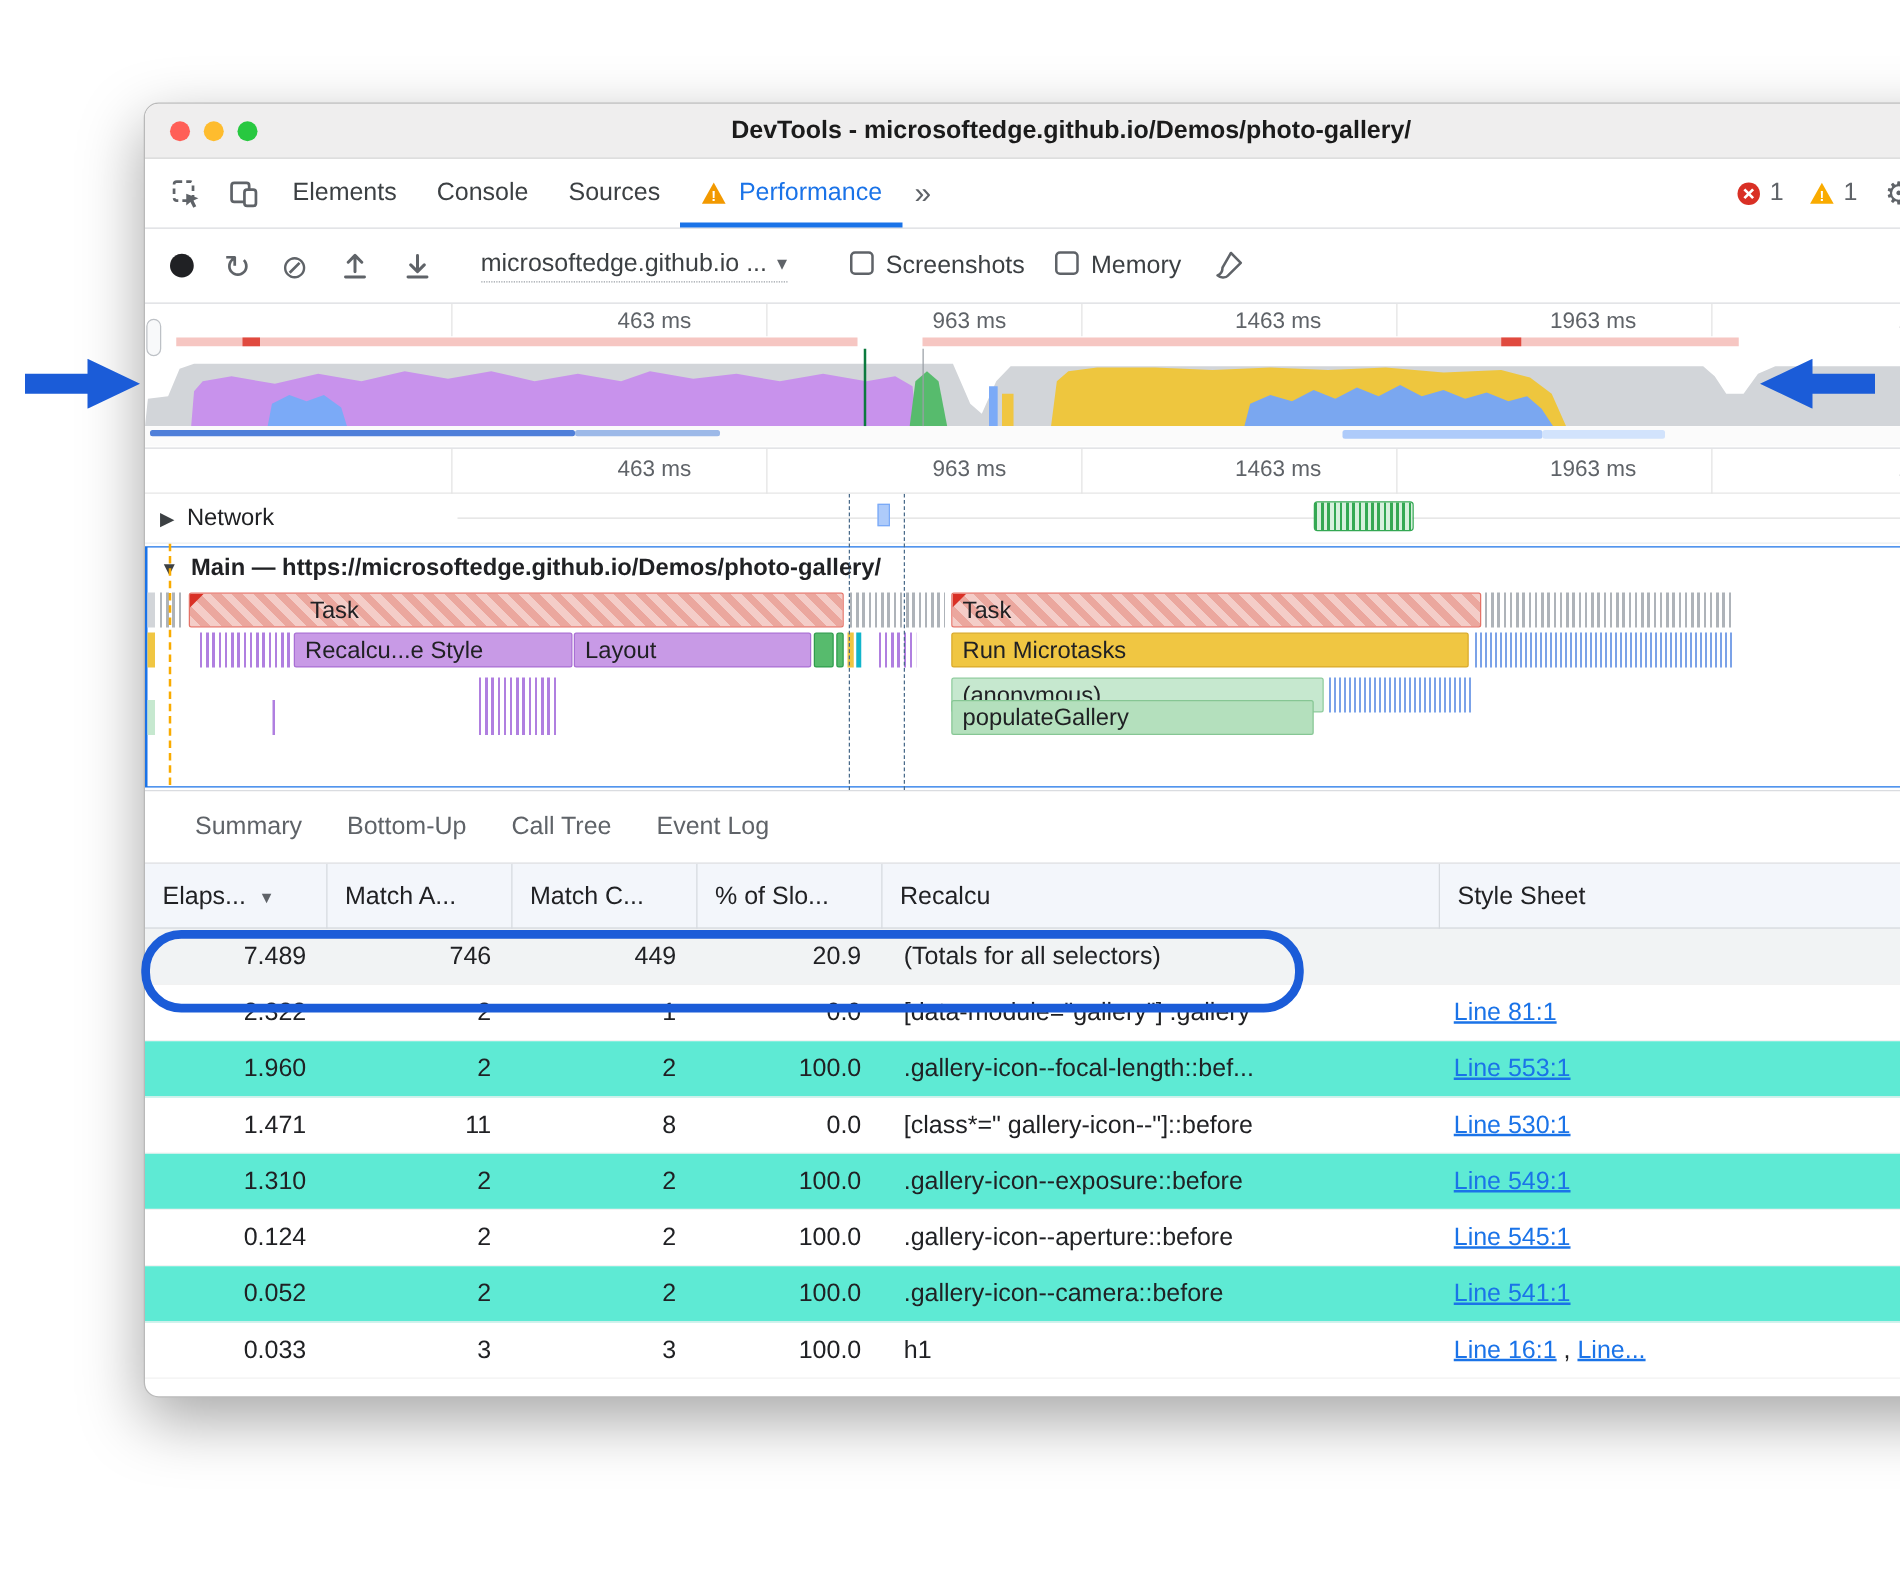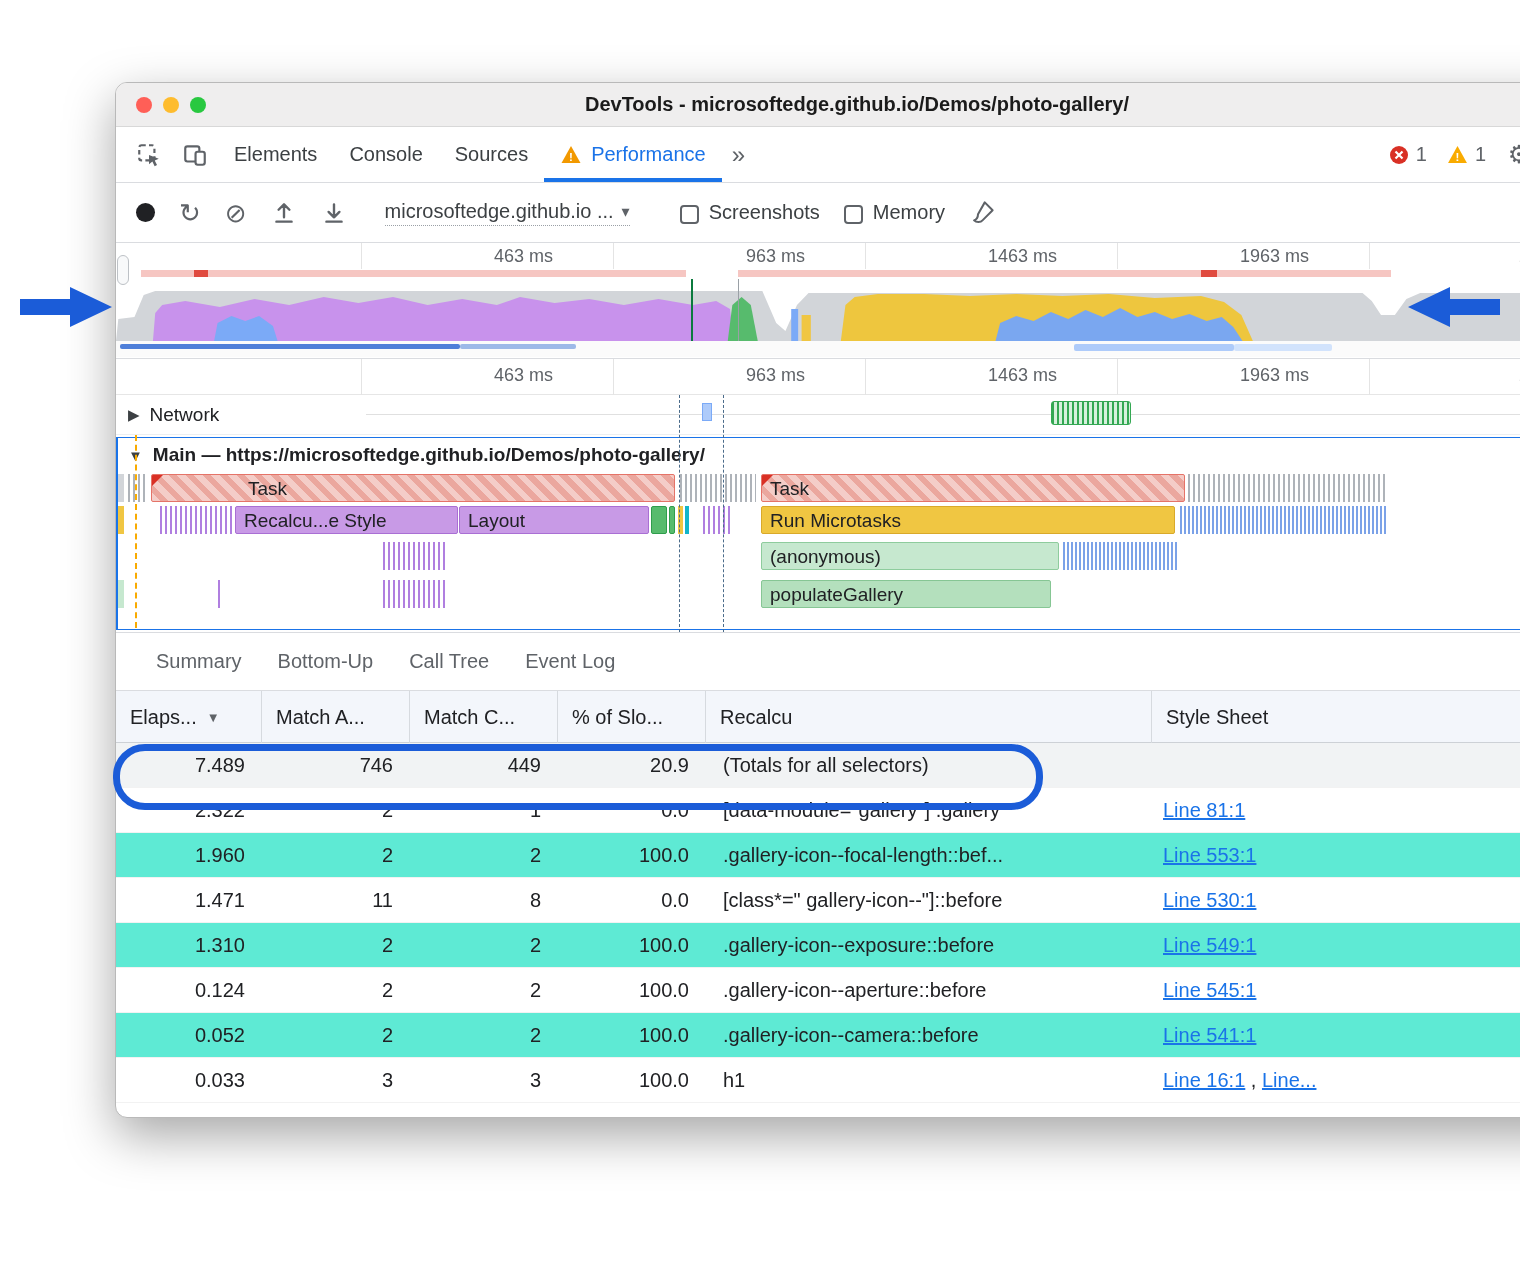--- a/index.html
+++ b/index.html
@@ -30,21 +30,21 @@
   .glyph { color:#5f6368; font-size:25px; display:flex; align-items:center; }
 
   
   .toolbar { height:60px; display:flex; align-items:center; gap:24px; padding:0 20px;
     border-bottom:1px solid #dadce0; font-size:20px; color:#3c4043; flex:0 0 auto; }
   .rec { width:19px; height:19px; border-radius:50%; background:#202124; }
   .tool { font-size:26px; color:#5f6368; line-height:1; }
   .select { display:flex; align-items:center; gap:8px; color:#3c4043;
     border-bottom:1px dotted #9aa0a6; padding-bottom:2px; margin-left:14px; margin-right:26px;justify-content:flex-end; }
   .caret { font-size:16px; color:#5f6368; }
-  .check { display:flex; align-items:flex-end; gap:10px; }
+  .check { display:flex; align-items:flex-start; gap:10px; }
   .box { width:19px; height:19px; border:2px solid #5f6368; border-radius:4px; background:#fff; }
   .divider { width:1px; height:32px; background:#dadce0; }
   .toolbar .spacer { flex:1; }
   .redgear { color:#e2431e; font-size:28px; line-height:1; }
 
   
   .overview { height:116px; position:relative; border-bottom:1px solid #dadce0; flex:0 0 auto; }
   .ov-ruler { position:relative; height:26px; font-size:18px; color:#5f6368; }
   .tick-label { position:absolute; top:3px; }
   .tl0{right:1045px} .tl1{right:793px} .tl2{right:541px} .tl3{right:289px} .tl4{right:10px}
@@ -85,21 +85,21 @@
   .net-green { position:absolute; left:935px; top:6px; width:80px; height:24px;
     background:repeating-linear-gradient(90deg,#34a853 0 2px,#d7f0dd 2px 5px);
     border:1px solid #34a853; border-radius:3px; }
   .main-track { position:absolute; left:0; right:16px; top:42px; bottom:2px;
     border:1px solid #1a73e8; border-left-width:2px; background:#fff; }
   .main-label-row { height:34px; display:flex; align-items:center; gap:10px; padding-left:10px;
     font-weight:bold; font-size:19px; }
   .flame { position:relative; height:152px; }
   .bar { position:absolute; height:28px; line-height:27px; font-size:19px; color:#202124;
     border-radius:2px; padding-left:8px; overflow:hidden; white-space:nowrap; }
-  .r1{top:2px} .r2{top:34px} .r3{top:70px} .r4{top:108px}
+  .r1{top:2px} .r2{top:34px} .r3{top:70px} .r4{top:88px}
   .task { background:repeating-linear-gradient(45deg,#f4cdc8 0 6px,#eba79e 6px 12px);
     border:1px solid #e57368; }
   .task::before { content:""; position:absolute; left:0; top:0; width:0; height:0;
     border-top:11px solid #d93025; border-right:11px solid transparent; }
   .purple { background:#c89ae6; border:1px solid #a96fd4; }
   .yellow { background:#f0c642; border:1px solid #d9a92a; }
   .mint   { background:#c6e8cf; border:1px solid #8ecc9d; }
   .mint2  { background:#b4e0bd; border:1px solid #86c694; }
   .greenbar { background:#57bb6d; border:1px solid #2f9d4c; }
   .tealbar { background:#12b5cb; }

